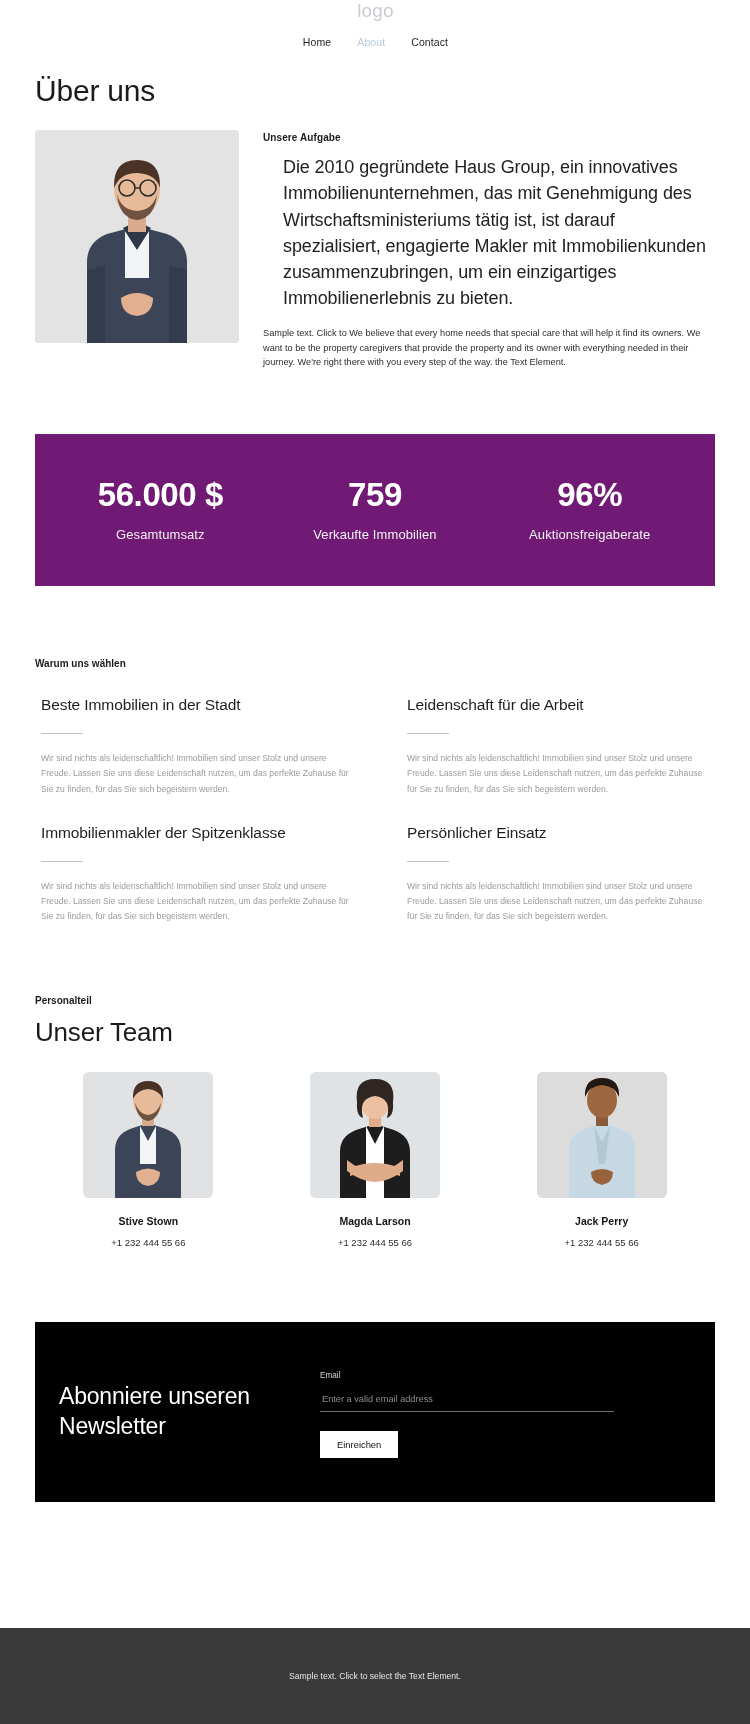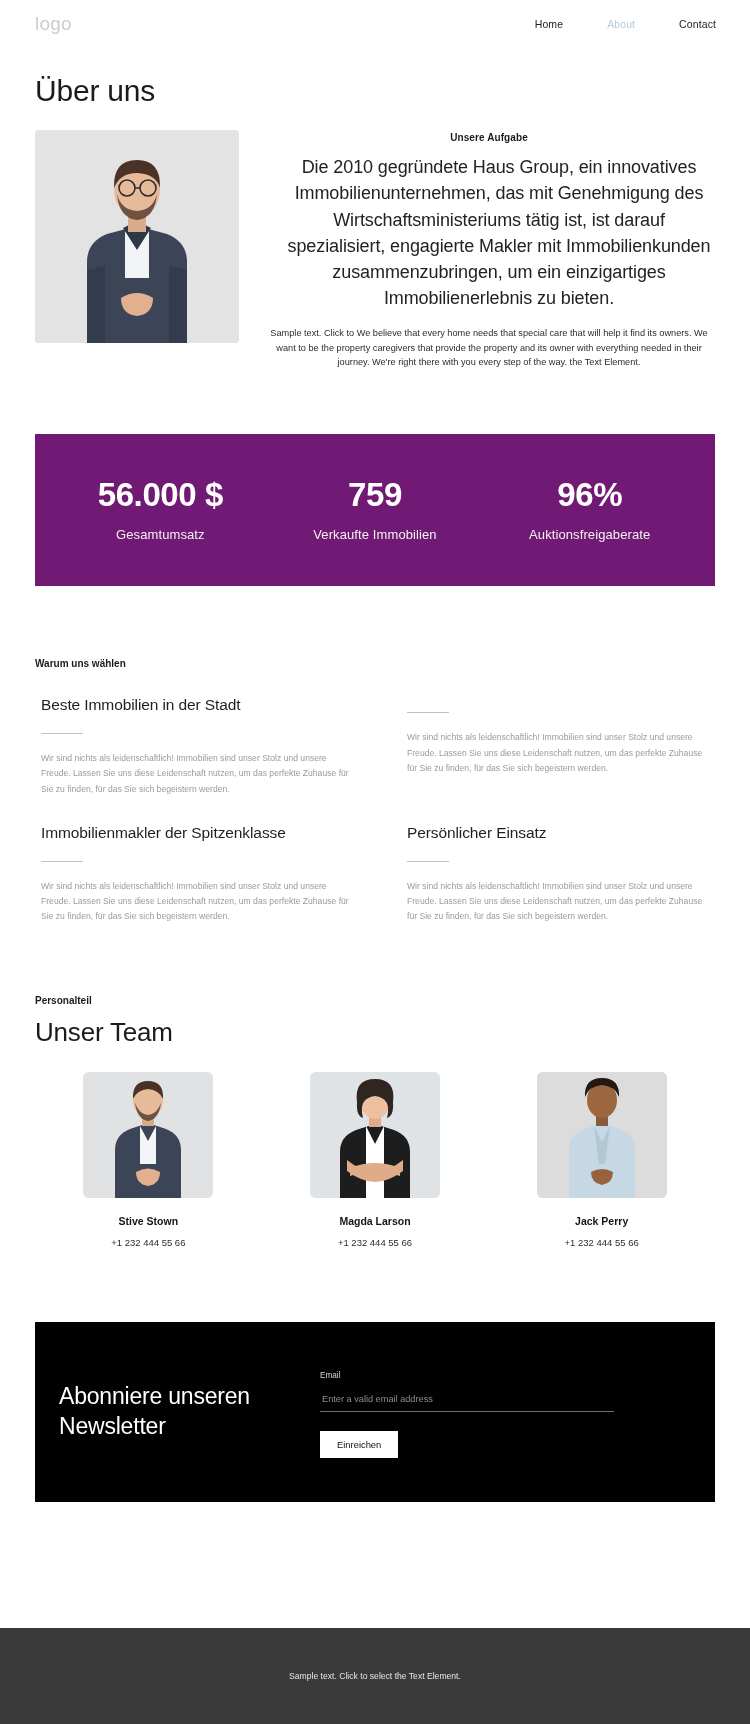--- a/index.html
+++ b/index.html
@@ -12,28 +12,29 @@
   }
   body { width: 750px; height: 1724px; overflow: hidden; position: relative; }
 
   
   .site-header {
     height: 48px;
     display: flex;
     align-items: center;
     justify-content: space-between;
     padding: 0 34px 0 35px;
+    flex-direction: column;
   }
   .logo {
     font-size: 19px;
     color: #c9ccd0;
     font-weight: 400;
     letter-spacing: .2px;
   }
-  .nav { display: flex; gap: 44px; }
+  .nav { display: flex; gap: 26px; }
   .nav-link {
     font-size: 10.5px;
     color: #1f1f1f;
     text-decoration: none;
     letter-spacing: .1px;
   }
   .nav-link.is-active { color: #b9cbdc; }
 
   
   .page-title {
@@ -53,21 +54,21 @@
   }
   .about-photo {
     width: 204px;
     height: 213px;
     background: #e3e3e3;
     border-radius: 4px;
     flex: 0 0 204px;
     position: relative;
     overflow: hidden;
   }
-  .about-text { flex: 1 1 auto; padding-top: 2px; text-align: center; }
+  .about-text { flex: 1 1 auto; padding-top: 2px; }
   .eyebrow {
     font-size: 10px;
     font-weight: 700;
     color: #1b1b1b;
     letter-spacing: .1px;
     margin-bottom: 11px;
   }
   .lead {
     font-size: 18px;
     font-weight: 300;
@@ -317,20 +318,21 @@
 
 <section class="why">
   <div class="why-eyebrow">Warum uns wählen</div>
   <div class="why-grid">
     <div class="why-cell">
       <div class="why-title">Beste Immobilien in der Stadt</div>
       <div class="why-rule"></div>
       <p class="why-copy">Wir sind nichts als leidenschaftlich! Immobilien sind unser Stolz und unsere Freude. Lassen Sie uns diese Leidenschaft nutzen, um das perfekte Zuhause für Sie zu finden, für das Sie sich begeistern werden.</p>
     </div>
     <div class="why-cell col2">
+      <div class="why-title">Leidenschaft für die Arbeit</div>
       <div class="why-rule"></div>
       <p class="why-copy">Wir sind nichts als leidenschaftlich! Immobilien sind unser Stolz und unsere Freude. Lassen Sie uns diese Leidenschaft nutzen, um das perfekte Zuhause für Sie zu finden, für das Sie sich begeistern werden.</p>
     </div>
     <div class="why-cell why-row2">
       <div class="why-title">Immobilienmakler der Spitzenklasse</div>
       <div class="why-rule"></div>
       <p class="why-copy">Wir sind nichts als leidenschaftlich! Immobilien sind unser Stolz und unsere Freude. Lassen Sie uns diese Leidenschaft nutzen, um das perfekte Zuhause für Sie zu finden, für das Sie sich begeistern werden.</p>
     </div>
     <div class="why-cell col2 why-row2">
       <div class="why-title">Persönlicher Einsatz</div>

